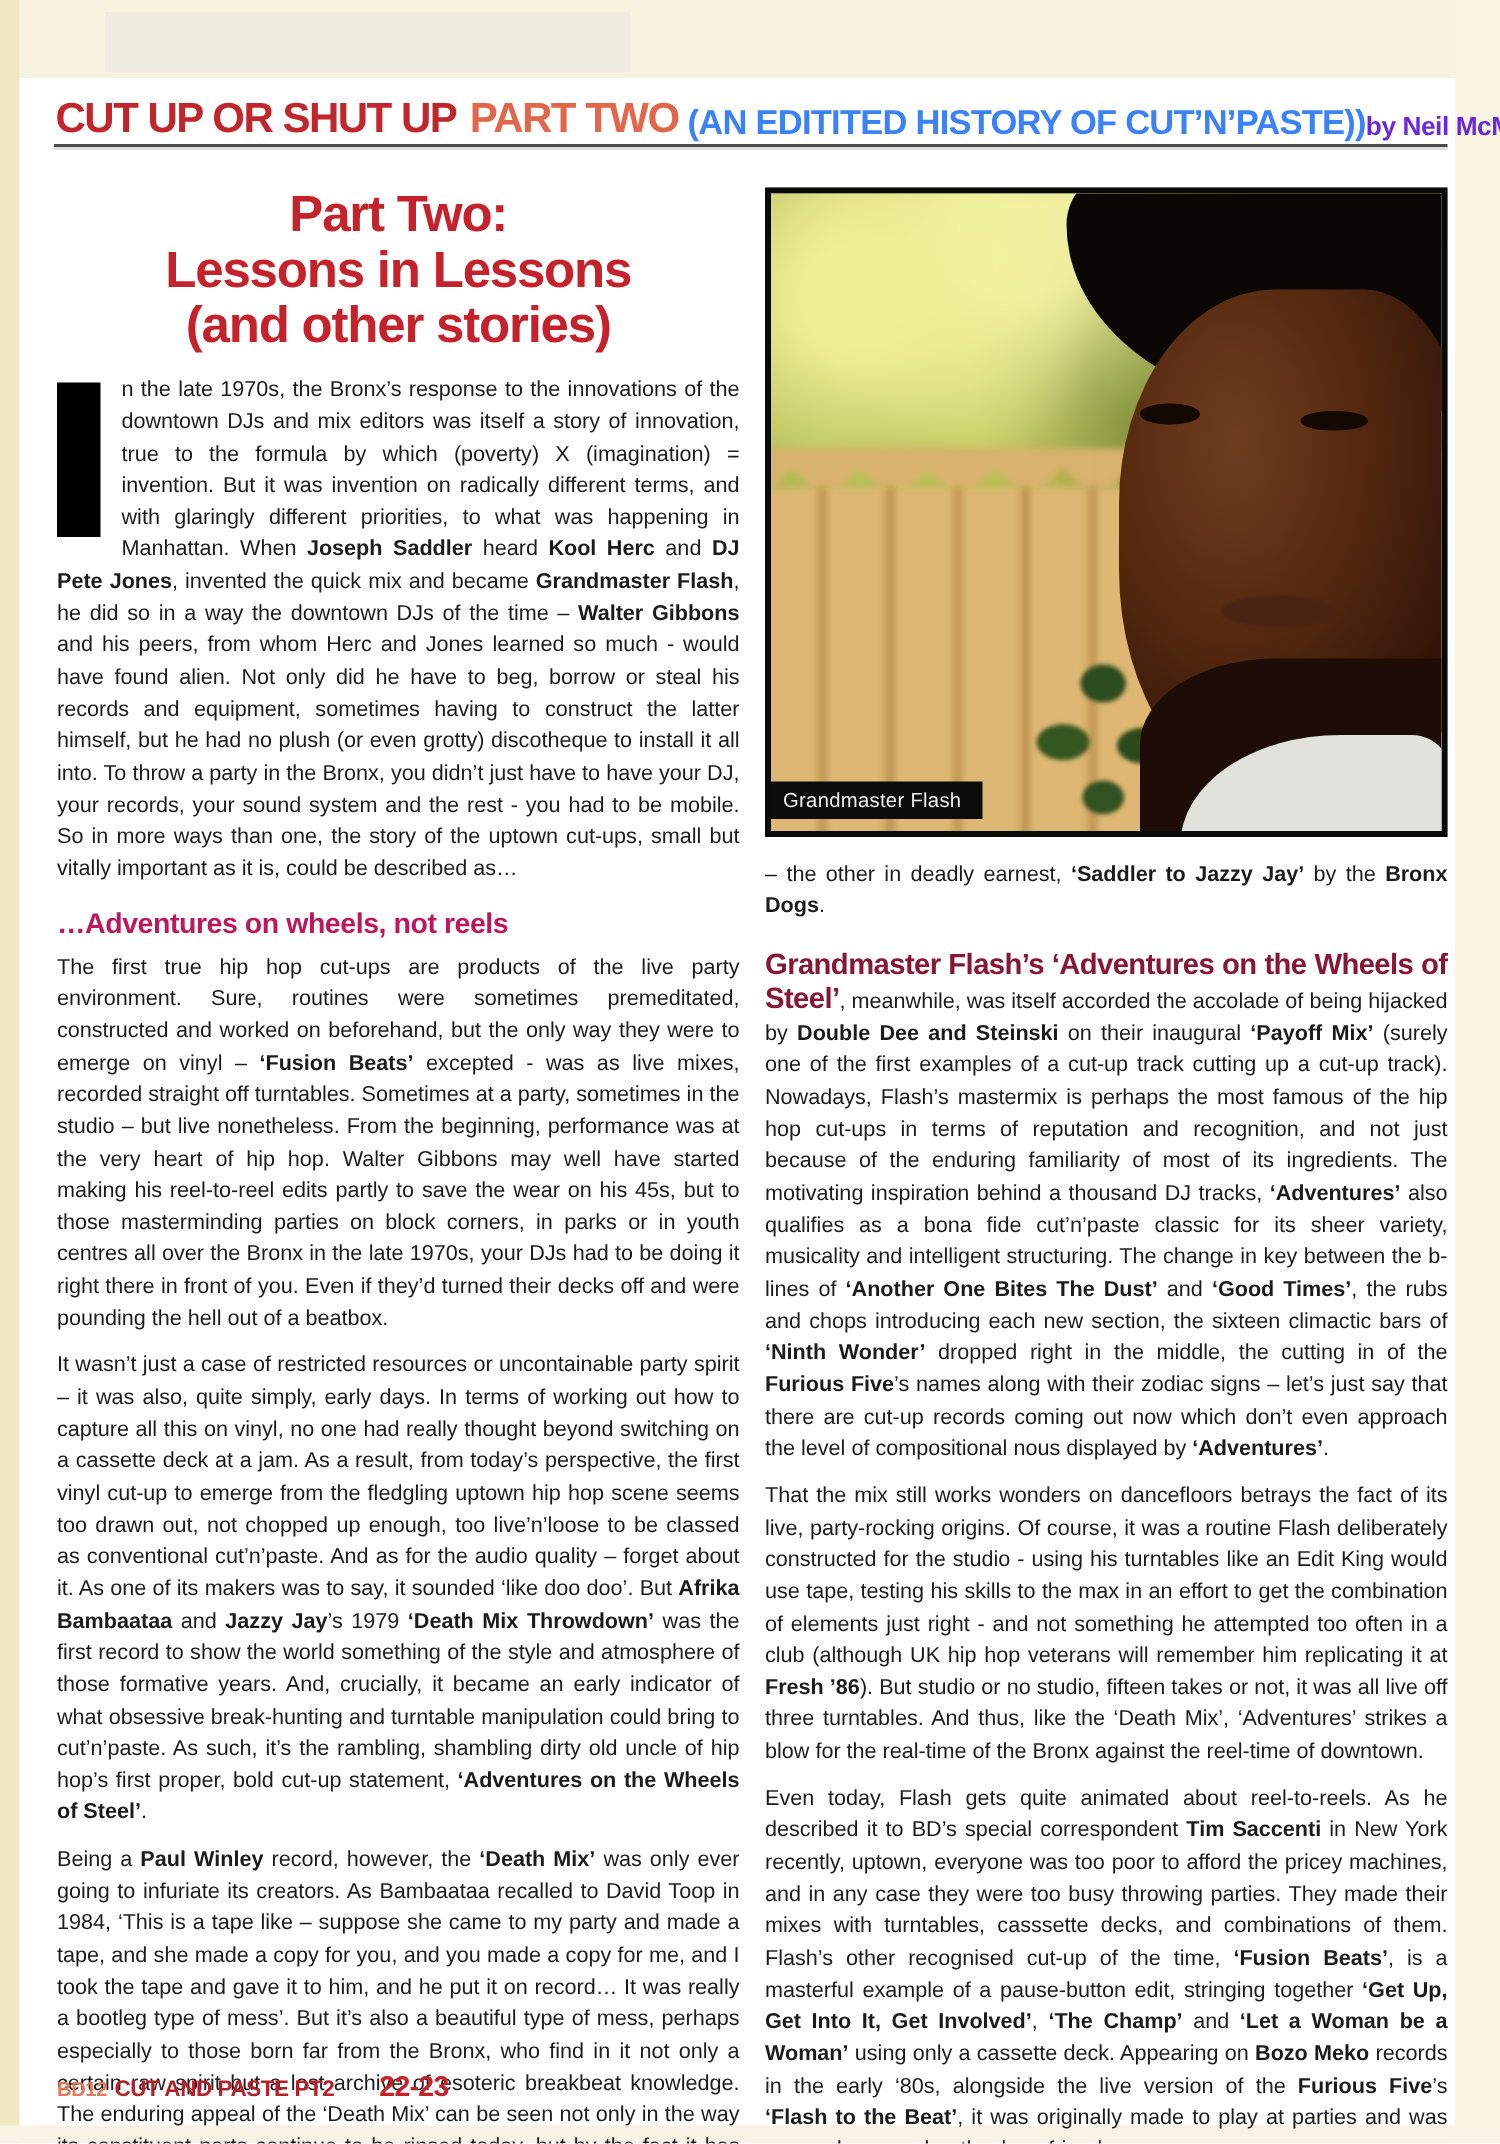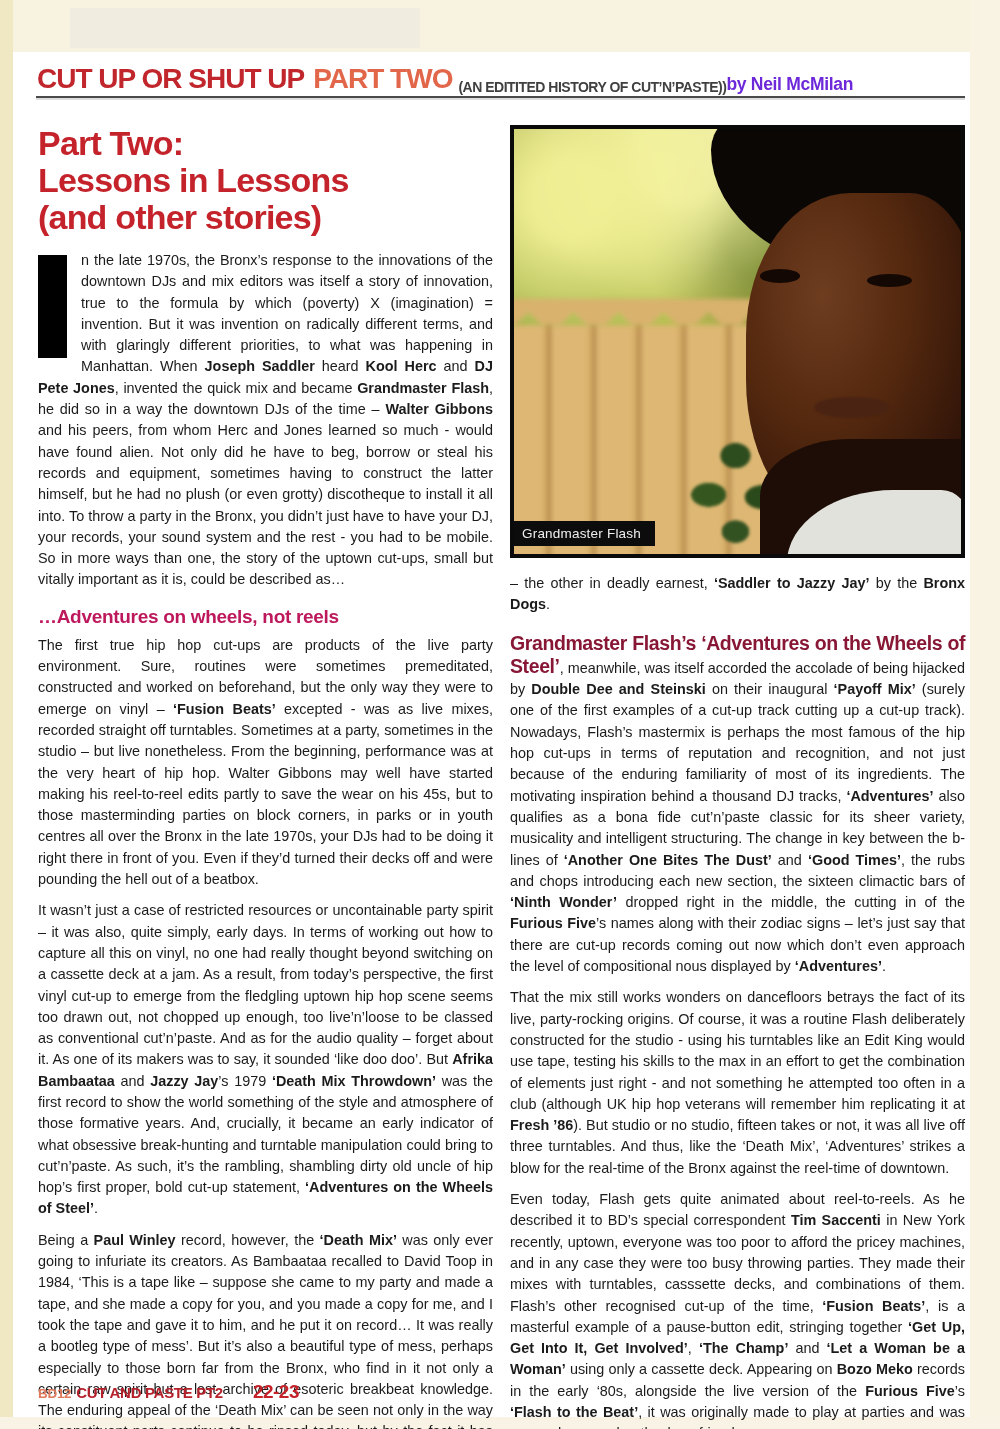--- a/index.html
+++ b/index.html
@@ -14,32 +14,32 @@
   .edge-top{left:0;top:0;width:1000px;height:52px;background:#f8f3e1;}
   .edge-left{left:0;top:0;width:13px;height:1429px;background:#f0e8c2;}
   .edge-right{right:0;top:0;width:30px;height:1429px;background:#f8f3e2;}
   .edge-bottom{left:0;bottom:0;width:1000px;height:12px;background:#f8f3e4;}
   .ghost{position:absolute;left:70px;top:8px;width:350px;height:40px;background:rgba(205,205,215,.18);}
 
   
   .header{position:absolute;left:37px;top:63px;width:928px;display:flex;align-items:flex-end;white-space:nowrap;}
   .hdr-main{color:#c0262c;font-weight:bold;font-size:28px;letter-spacing:-1px;}
   .hdr-part{color:#e2664a;font-weight:bold;font-size:28px;letter-spacing:-1px;margin-left:9px;}
-  .hdr-sub{color:#404040;font-weight:bold;font-size:14px;letter-spacing:-0.5px;margin-left:6px;}
+  .hdr-sub{color:#3b82f6;font-weight:bold;font-size:23px;letter-spacing:-0.5px;margin-left:6px;}
   .hdr-by{color:#6d28d9;font-weight:bold;font-size:17.5px;letter-spacing:-0.3px;}
   .rule{position:absolute;left:36px;top:96px;width:929px;border-top:2.5px solid #4a4a4a;box-shadow:0 2px 0 rgba(120,120,120,.25);}
 
   
   .col{position:absolute;top:125px;width:455px;}
   .col-left{left:38px;}
   .col-right{left:510px;}
 
   .headline{
     margin:0 0 14px 0;color:#c5232b;font-weight:bold;
-    font-size:34px;line-height:37px;letter-spacing:-0.8px;white-space:pre-line;
+    font-size:34px;line-height:37px;letter-spacing:-0.8px;white-space:pre-line;text-align:center;
   }
   p.body{margin:0 0 10px 0;font-size:14.4px;line-height:21.3px;text-align:justify;}
   b{font-weight:bold;}
   .dropcap{
     float:left;width:29px;height:103px;margin:5px 14px 2px 0;
     background:#000;color:#000;overflow:hidden;font-size:96px;line-height:90px;font-weight:bold;
   }
   .subhead{
     margin:15px 0 7px 0;color:#be185d;font-weight:bold;
     font-size:19px;letter-spacing:-0.3px;

